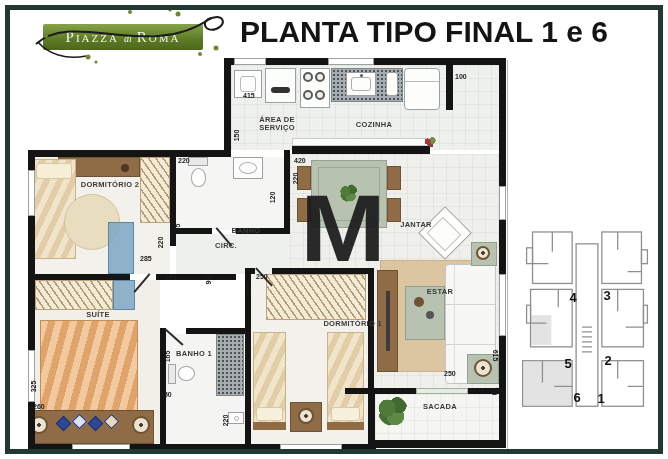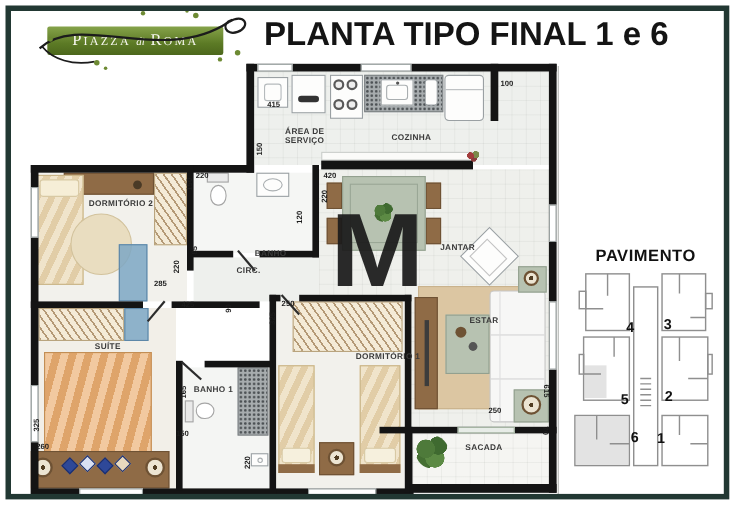--- a/index.html
+++ b/index.html
@@ -102,21 +102,20 @@
           <circle cx="140" cy="2" r="1.6"></circle>
       </g>
     </svg>
   </div>
 
   <div class="title">PLANTA TIPO FINAL 1 e 6</div>
   <div class="vline"></div>
 
 
   <div class="pav">
-    <div class="pav-label">PAVIMENTO</div>
     <svg width="138" height="204" viewBox="0 0 138 206">
       <g fill="#e3e3e3" stroke="none">
         <rect x="13" y="88" width="20" height="30"></rect>
         <rect x="5" y="135" width="48" height="44"></rect>
       </g>
       <g stroke="#8f8f8f" stroke-width="1.3" fill="none">
         <rect x="14" y="4" width="40" height="52"></rect>
         <rect x="84" y="4" width="40" height="52"></rect>
         <rect x="58" y="16" width="22" height="164"></rect>
         <rect x="12" y="62" width="42" height="58"></rect>

